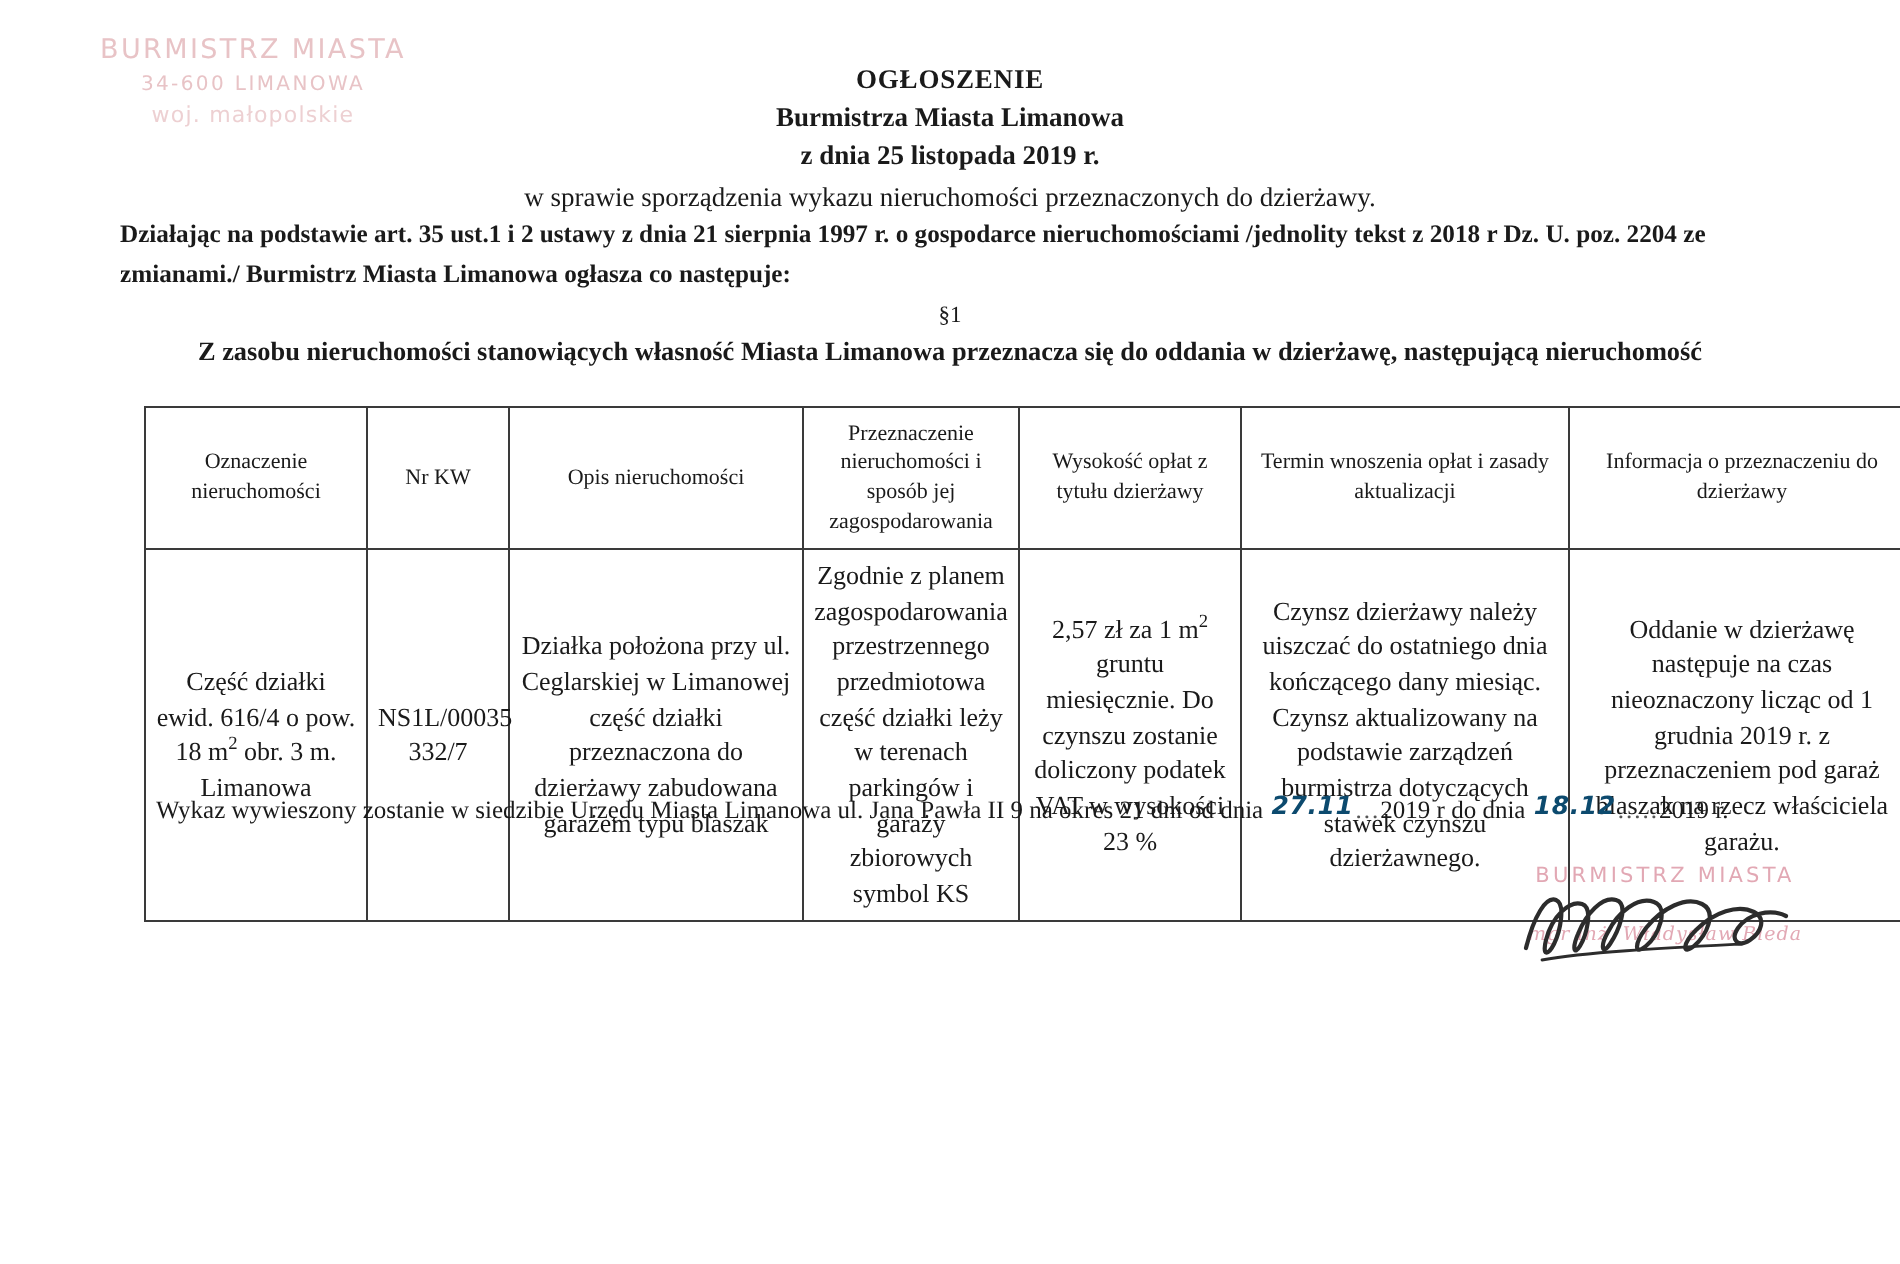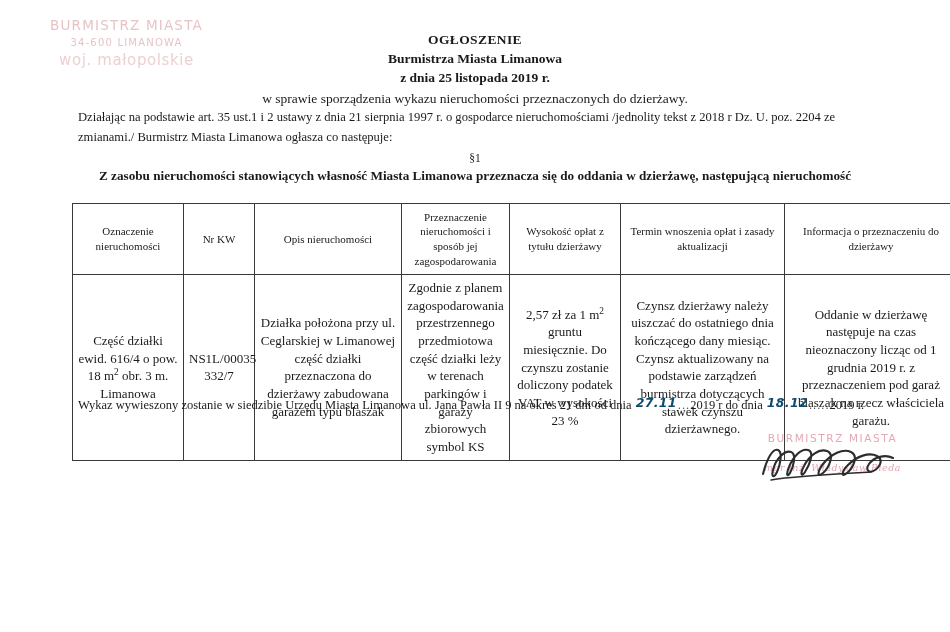--- a/index.html
+++ b/index.html
@@ -29,21 +29,21 @@
     width: 185px;
     text-align: center;
     color: #e8c3c6;
     font-family: "DejaVu Sans", sans-serif;
     letter-spacing: 1.2px;
     line-height: 1.45;
     user-select: none;
   }
   .office-stamp .ln1 { font-size: 13.5px; }
   .office-stamp .ln2 { font-size: 10px; }
-  .office-stamp .ln3 { font-size: 15px; letter-spacing: .6px; color: #edd0d2; }
+  .office-stamp .ln3 { font-size: 11px; letter-spacing: .6px; color: #edd0d2; }
 
   
   .doc-header {
     position: absolute;
     left: 0;
     top: 30px;
     width: 950px;
     text-align: center;
     line-height: 1.42;
   }
@@ -62,26 +62,27 @@
   }
   .doc-header .h-matter {
     font-size: 13.5px;
     font-weight: normal;
     margin-top: 2px;
   }
 
   
   .intro {
     position: absolute;
-    left: 78px;
+    left: 60px;
     top: 107px;
     width: 805px;
     font-size: 12.6px;
     line-height: 1.62;
     text-align: left;
+    font-weight: bold;
   }
 
   
   .para-mark {
     position: absolute;
     left: 0;
     top: 152px;
     width: 950px;
     text-align: center;
     font-size: 11.5px;

